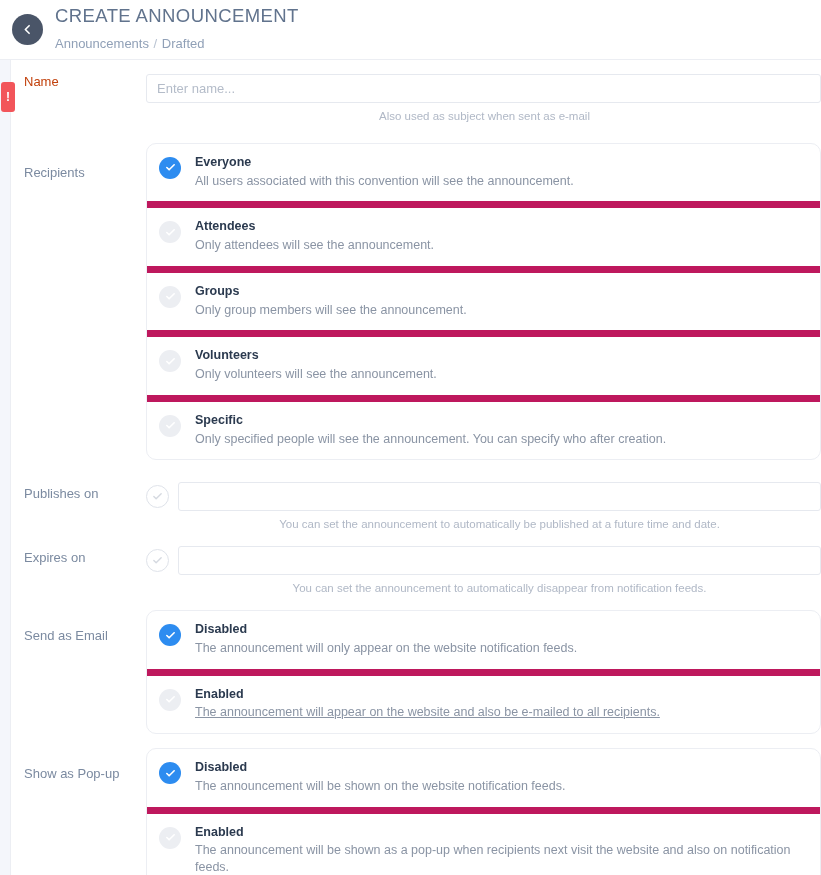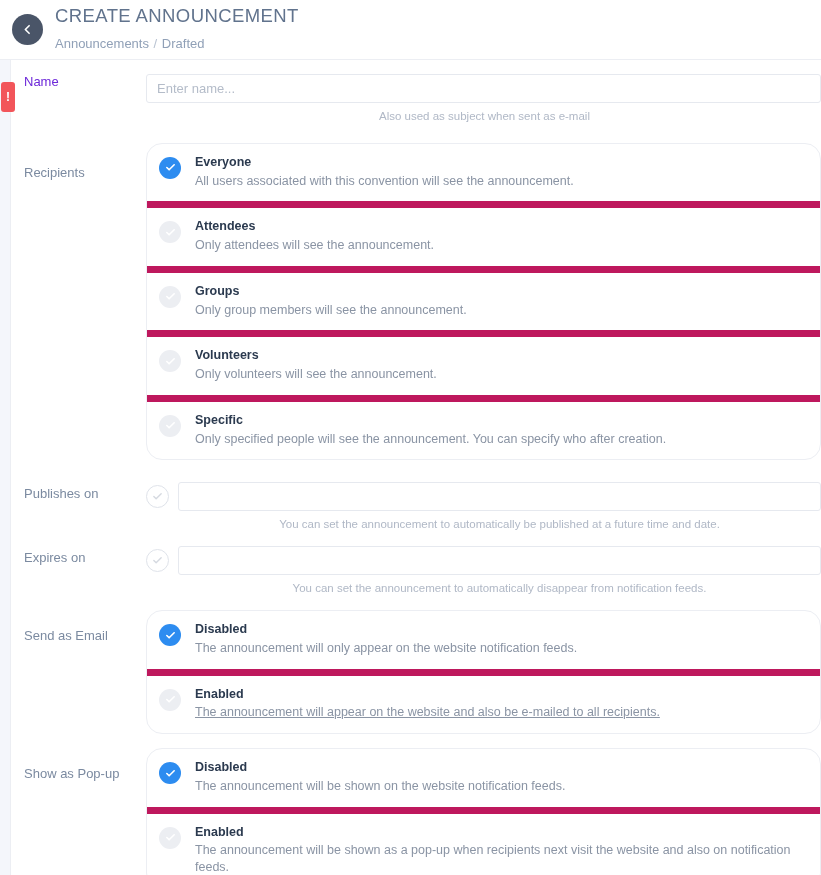--- a/index.html
+++ b/index.html
@@ -94,21 +94,21 @@
 
   .row-label {
     width: 135px;
     min-width: 135px;
     box-sizing: border-box;
     padding-left: 13px;
     font-size: 13px;
     color: #7b8aa0;
     line-height: 1.2;
   }
-  .row-label.required { color: #6d28d9; }
+  .row-label.required { color: #c2410c; }
 
   .row-body { flex: 1; min-width: 0; }
 
   
   .text-input {
     display: block;
     box-sizing: border-box;
     width: 100%;
     height: 29px;
     border: 1px solid #e6e9ef;
@@ -125,21 +125,21 @@
     font-size: 11.5px;
     color: #b0b8c6;
     padding: 6px 0 0 2px;
     line-height: 1.3;
     text-align: center;
   }
 
   
   .option-group {
     border: 1px solid #eceef3;
-    border-radius: 16px;
+    border-radius: 10px;
     background: #ffffff;
     overflow: hidden;
   }
   .option-item {
     display: flex;
     align-items: flex-start;
     padding: 11px 12px 12px 12px;
     border-top: 7px solid #be185d;
     cursor: pointer;
   }

